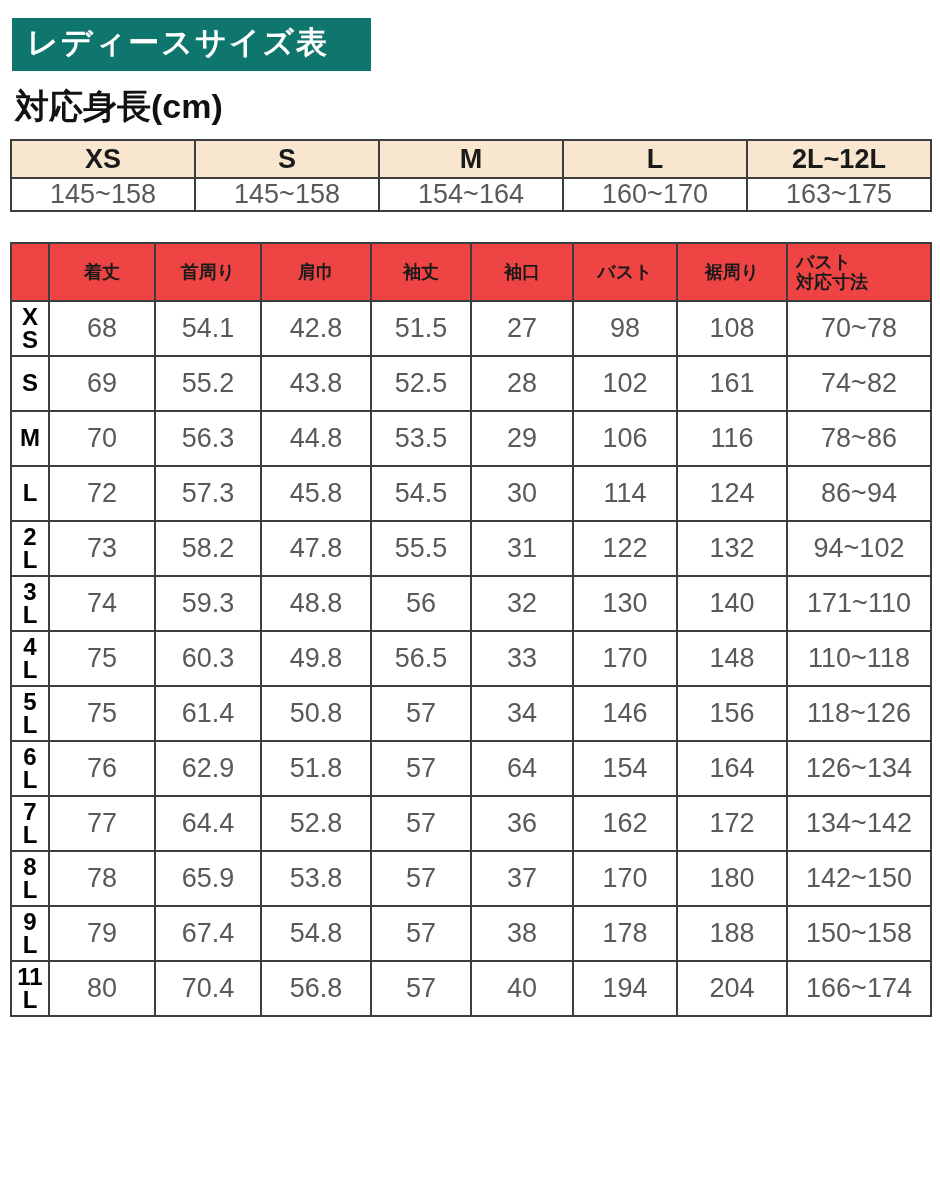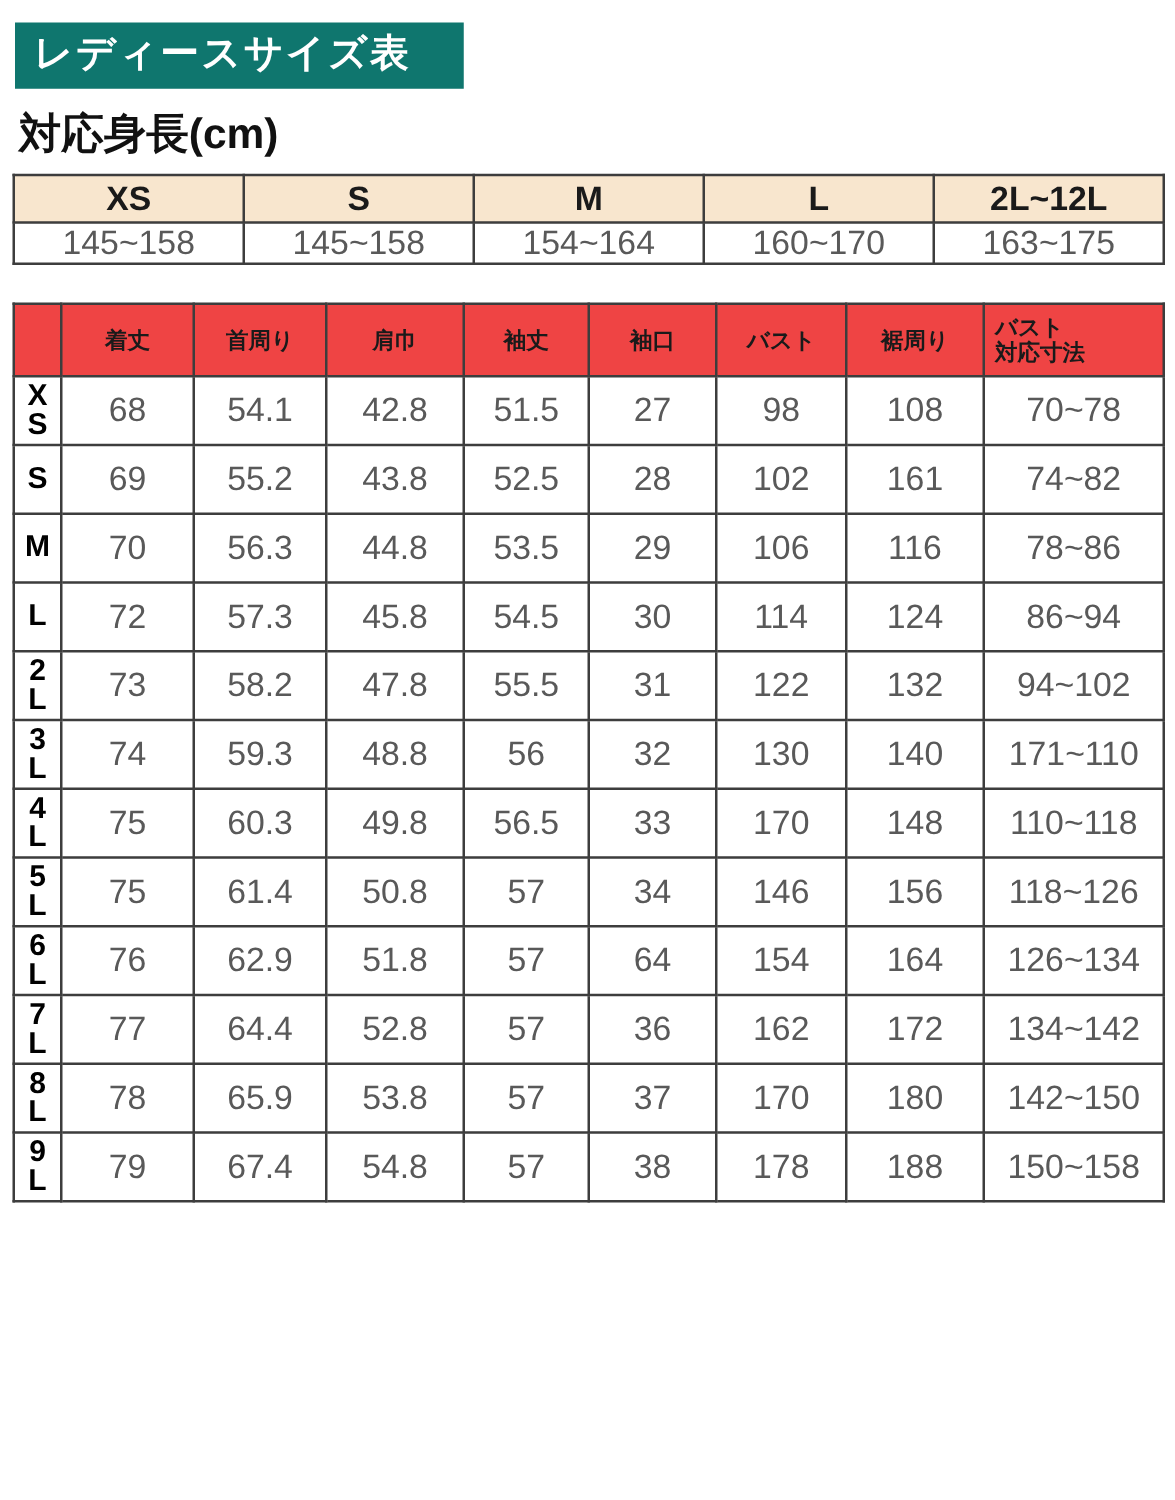--- a/index.html
+++ b/index.html
@@ -280,17 +280,29 @@
 L</th>
         <td>79</td>
         <td>67.4</td>
         <td>54.8</td>
         <td>57</td>
         <td>38</td>
         <td>178</td>
         <td>188</td>
         <td>150~158</td>
       </tr>
+      <tr>
+        <th>11
+L</th>
+        <td>80</td>
+        <td>70.4</td>
+        <td>56.8</td>
+        <td>57</td>
+        <td>40</td>
+        <td>194</td>
+        <td>204</td>
+        <td>166~174</td>
+      </tr>
     </tbody>
 </table>
 
 
 
 
 </body></html>

